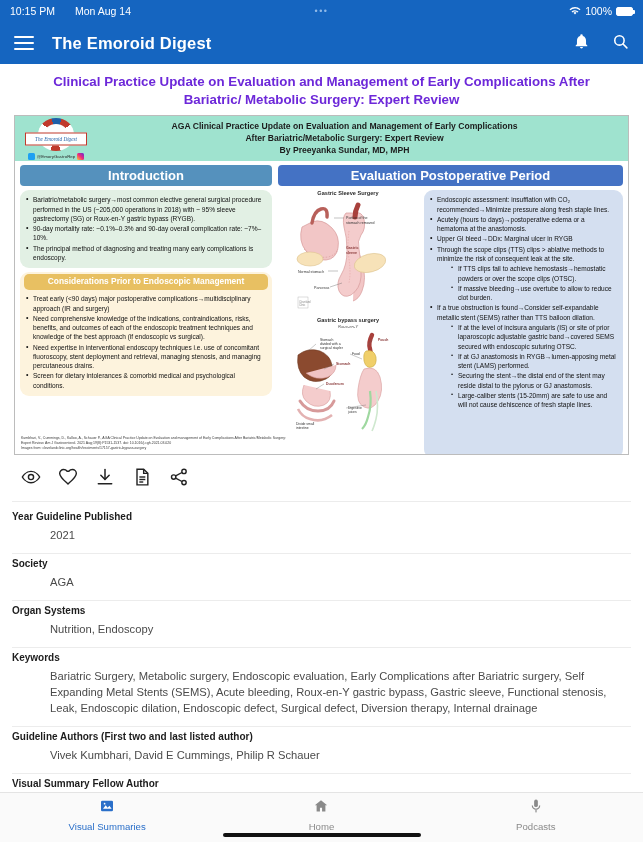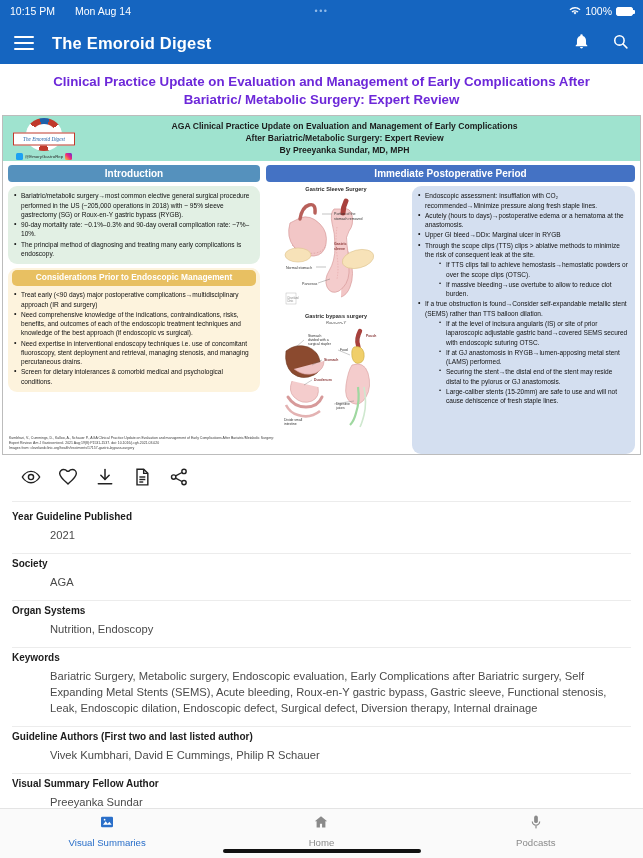--- a/index.html
+++ b/index.html
@@ -52,21 +52,21 @@
 
   
   .scroll-area { height: 794px; overflow: hidden; background: #fff; }
 
   .doc-title {
     font-size: 13.3px; font-weight: bold; color: #6d28d9;
     text-align: center; line-height: 1.33; padding: 9px 32px 7px;
   }
 
   
-  .info-wrap { padding: 0 2px; }
+  .info-wrap { padding: 0 14px; }
   .infographic {
     border: 1px solid #bcbcbc; background: #fff;
     position: relative; height: 340px; overflow: hidden;
   }
   .ig-header {
     background: #9fe3cf; display: flex; align-items: center;
     padding: 3px 4px 3px 2px; height: 45px;
   }
   .ig-logo {
     width: 78px; height: 42px; flex: 0 0 78px; position: relative;
@@ -99,21 +99,21 @@
   .sq.tw { background: #1da1f2; }
   .sq.ig { background: linear-gradient(45deg,#f9ce34,#ee2a7b,#6228d7); }
   .handle { font-size: 4.4px; color: #2a2a2a; }
   .ig-headtext { flex: 1; text-align: center; padding-right: 30px; }
   .ig-headtext div {
     font-size: 8.6px; font-weight: bold; color: #1c1c1c; line-height: 1.38;
   }
 
   .band-row { display: flex; gap: 6px; padding: 4px 5px 0 5px; }
   .band {
-    color: #fff; text-align: center; font-size: 10px; font-weight: bold;
+    color: #fff; text-align: center; font-size: 13px; font-weight: bold;
     padding: 3px 0; border-radius: 4px;
   }
   .band.intro { flex: 0 0 252px; background: #5591bd; }
   .band.post  { flex: 1; background: #4472c4; }
 
   .cols { display: flex; gap: 21px; padding: 4px 5px 0 5px; }
   .col-left  { flex: 0 0 252px; }
   .col-mid   { flex: 0 0 110px; }
   .col-right { flex: 1; }
 
@@ -160,21 +160,21 @@
 
   
   .meta { padding: 0 12px; }
   .field { border-bottom: 1px solid #ececec; padding: 4px 0 9px; }
   .field:first-child { border-top: 1px solid #ececec; padding-top: 9px; }
   .f-label { font-size: 10px; font-weight: bold; color: #1d1d1d; margin-bottom: 6px; }
   .f-value { font-size: 11.2px; color: #4a4a4a; line-height: 1.42; margin-left: 38px; }
 
   
   .bottom-nav {
-    position: absolute; bottom: 0; left: 0; width: 643px; height: 50px;
+    position: absolute; bottom: 16px; left: 0; width: 643px; height: 50px;
     background: #fafafa; border-top: 1px solid #e4e4e4;
     display: flex; align-items: flex-start; padding-top: 5px;
   }
   .nav-item {
     flex: 1; display: flex; flex-direction: column; align-items: center; gap: 3px;
     cursor: pointer;
   }
   .nav-label { font-size: 9.6px; color: #8a8a8a; }
   .nav-item.active .nav-label { color: #2a6fc9; }
   .home-indicator {
@@ -249,21 +249,21 @@
         </div>
         <div class="ig-headtext">
           <div>AGA Clinical Practice Update on Evaluation and Management of Early Complications</div>
           <div>After Bariatric/Metabolic Surgery: Expert Review</div>
           <div>By Preeyanka Sundar, MD, MPH</div>
         </div>
       </div>
 
       <div class="band-row">
         <div class="band intro">Introduction</div>
-        <div class="band post">Immediate Postoperative Period</div>
+        <div class="band post">Evaluation Postoperative Period</div>
       </div>
 
       <div class="cols">
 
         <div class="col-left">
           <div class="card green">
             <ul id="introList">
                 <li>Bariatric/metabolic surgery→most common elective general surgical procedure performed in the US (~205,000 operations in 2018) with ~ 95% sleeve gastrectomy (SG) or Roux-en-Y gastric bypass (RYGB).</li>
                 <li>90-day mortality rate: ~0.1%–0.3% and 90-day overall complication rate: ~7%–10%.</li>
                 <li>The principal method of diagnosing and treating many early complications is endoscopy.</li>

